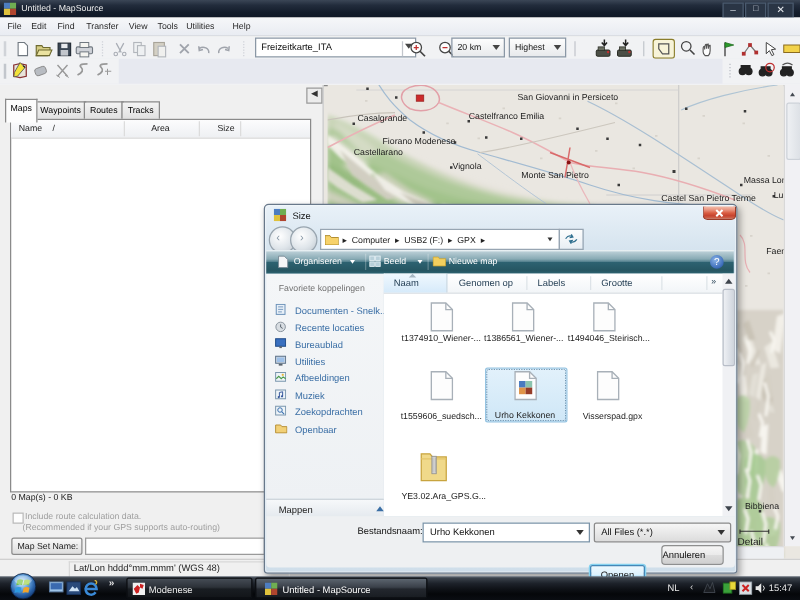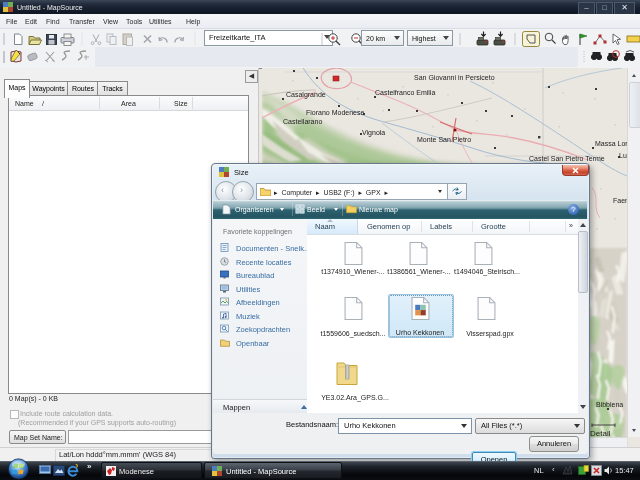--- a/index.html
+++ b/index.html
@@ -393,21 +393,21 @@
   <div class="abs" style="left:3.5px;top:361px;width:0;height:0;border-left:2.8px solid transparent;border-right:2.8px solid transparent;border-top:3.8px solid #444a52;"></div>
 </div>
 
 <div class="abs" style="left:0;top:369px;width:365px;height:10px;background:#f1f1f4;border-top:1px solid #d8d8d8;">
   <div class="abs" style="left:326px;top:0px;width:39px;height:9px;background:#eef0f3;"></div>
 </div>
 </div>
 
 <div class="abs" style="left:0;top:447px;width:640px;height:14px;background:#f0f0f0;border-top:1px solid #d0d0d0;">
   <div class="abs" style="left:55px;top:1px;width:175px;height:12px;border:1px solid #d8d8d8;border-right-color:#fff;border-bottom-color:#fff;"></div>
-  <div class="abs t75" style="left:59px;top:2px;color:#222;">Lat/Lon hddd°mm.mmm' (WGS 84)</div>
+  <div class="abs t75" style="left:59px;top:2px;color:#222;">Lat/Lon hddd°mm.mmm' (WGS 48)</div>
 </div>
 
 <div class="abs" id="dialog" style="left:211px;top:163px;width:377px;height:294px;
   background:linear-gradient(180deg,#e9f1f8 0%,#d6e4ef 12%,#cfdeea 100%);
   border:1px solid #68788a;border-radius:4px 4px 3px 3px;
   box-shadow:0 0 0 1px rgba(255,255,255,0.35) inset, 2px 3px 6px rgba(0,0,0,0.35);">
 
   <svg class="abs" style="left:7px;top:3px" width="10" height="10" viewBox="0 0 10 10">
     <rect x="0" y="0" width="5" height="5" fill="#4d7dc0"></rect>
       <rect x="5" y="0" width="5" height="5" fill="#6fae52"></rect>
@@ -598,21 +598,21 @@
       <div class="abs" style="right:4px;top:5px;width:0;height:0;border-left:3px solid transparent;border-right:3px solid transparent;border-top:4px solid #333;"></div>
     </div>
     <div class="abs" style="left:262px;top:5px;width:108px;height:14px;background:linear-gradient(180deg,#f6f6f6,#dcdcdc);border:1px solid #8a8a8a;border-radius:2px;">
       <div class="abs t75" style="left:5px;top:2px;color:#111;">All Files (*.*)</div>
       <div class="abs" style="right:4px;top:5px;width:0;height:0;border-left:3px solid transparent;border-right:3px solid transparent;border-top:4px solid #333;"></div>
     </div>
     <div class="abs" style="left:259px;top:23px;width:42px;height:14px;background:linear-gradient(180deg,#eef8fe 0%,#dcf1fd 48%,#c4e9fd 52%,#b2e1f8 100%);border:1px solid #4488b8;border-radius:2px;box-shadow:0 0 0 1px #86d2f0;margin-top:16px;">
       <div class="abs t75" style="left:0;top:2px;width:100%;text-align:center;color:#111;">Openen</div>
     </div>
     <div class="abs" style="left:316px;top:23px;width:48px;height:14px;background:linear-gradient(180deg,#f6f6f6 0%,#eaeaea 48%,#dcdcdc 52%,#cfcfcf 100%);border:1px solid #8e8f8f;border-radius:3px;">
-      <div class="abs t75" style="left:0;top:2px;width:100%;text-align:center;color:#111;">Annuleren</div>
+      <div class="abs t75" style="left:0;top:2px;width:100%;color:#111;">Annuleren</div>
     </div>
   </div>
 </div>
 
 <div class="abs" id="taskbar" style="left:0;top:461px;width:640px;height:19px;
   background:linear-gradient(180deg,#6a737e 0%,#3a414a 8%,#1d222a 30%,#0e1116 55%,#05070a 75%,#0a0d12 100%);">
 
   <svg class="abs" style="left:5px;top:-3px" width="27" height="22" viewBox="0 0 27 27">
     <defs>
       <radialGradient id="orb" cx="45%" cy="35%" r="65%">

